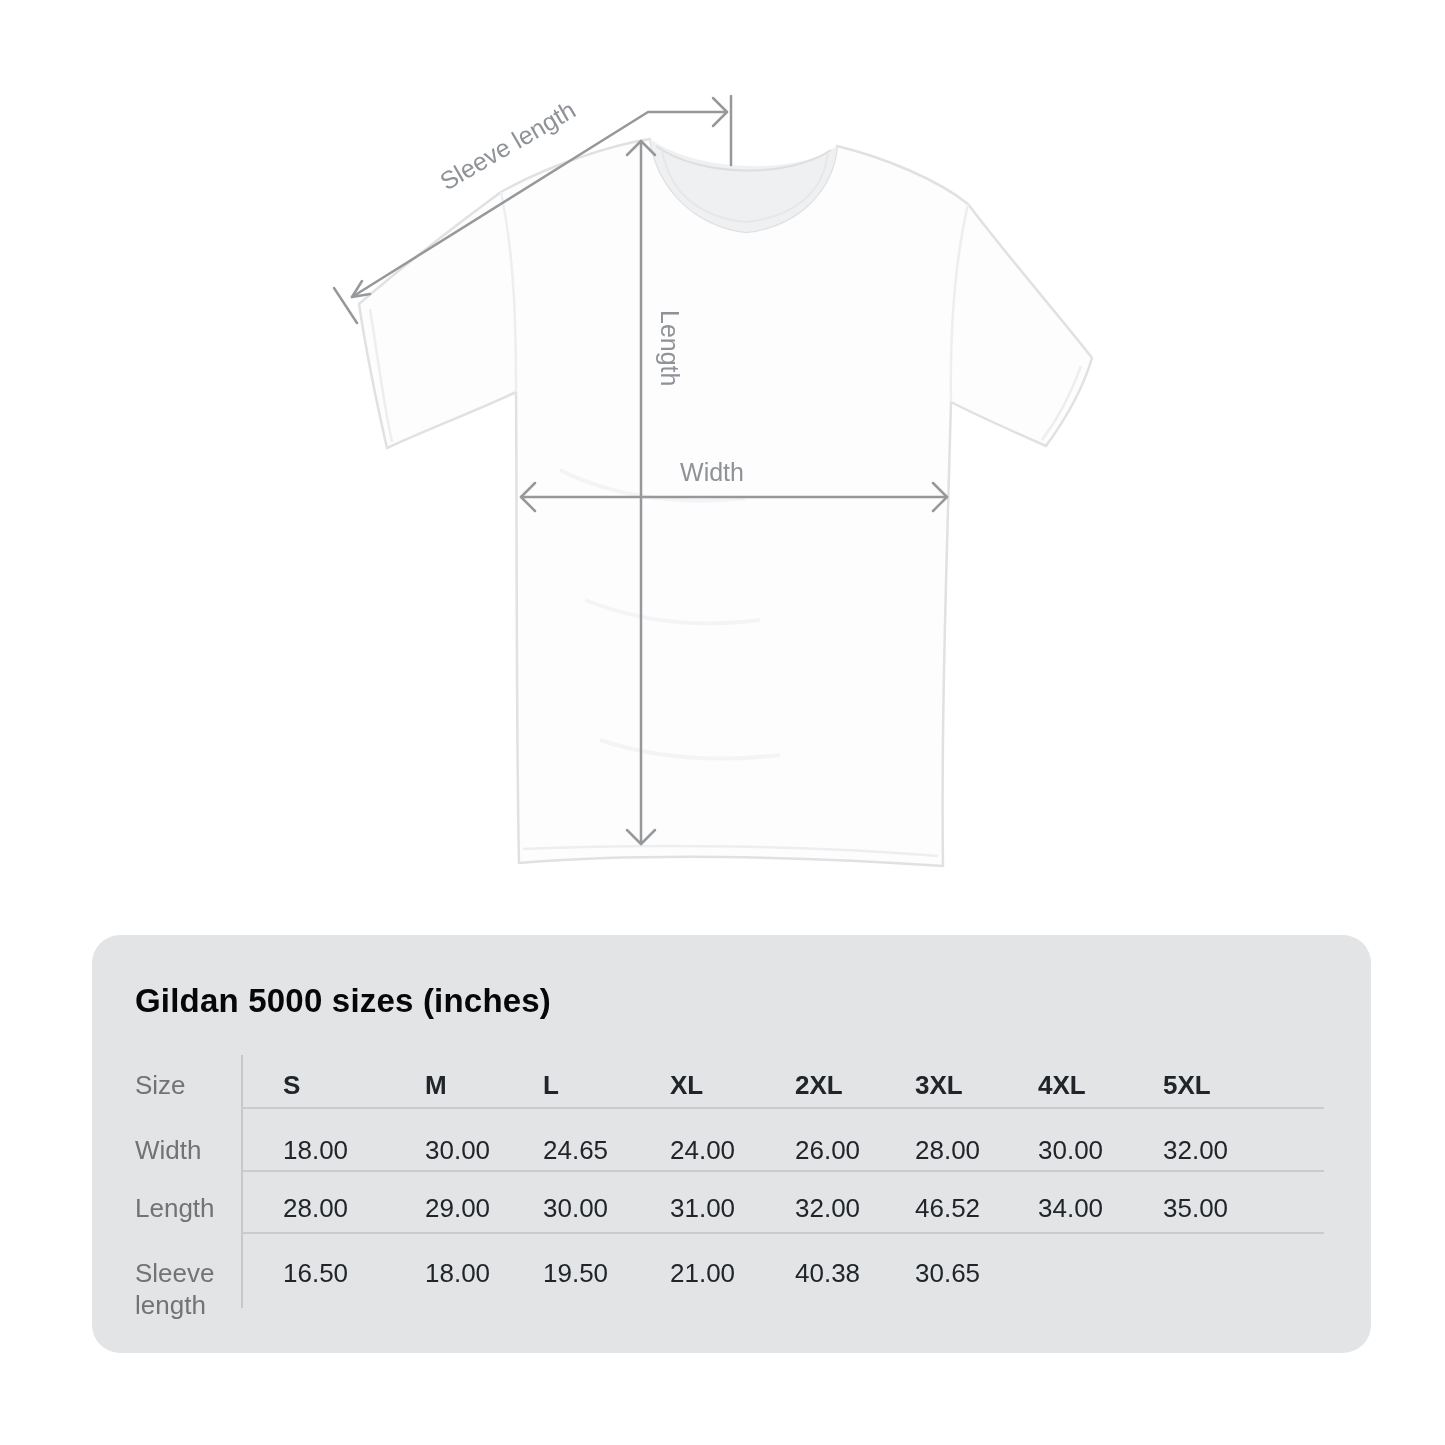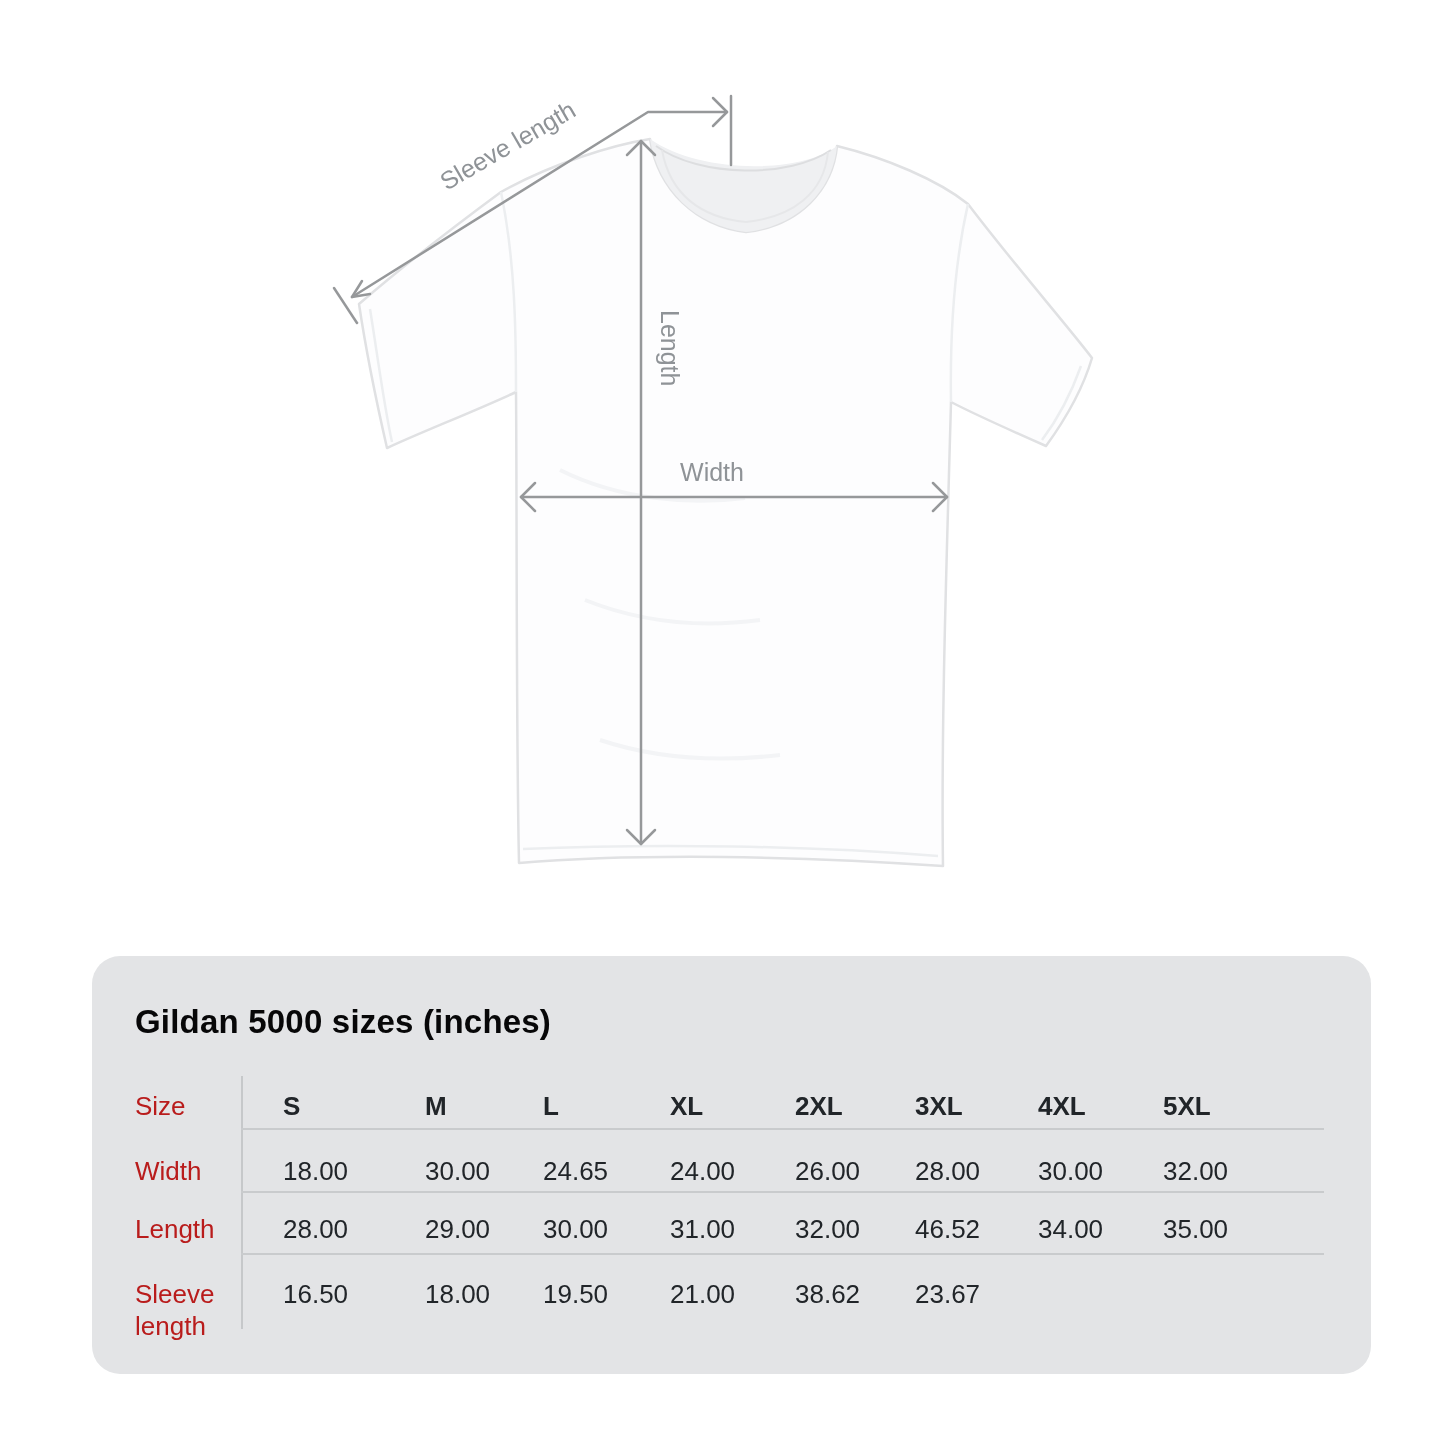--- a/index.html
+++ b/index.html
@@ -7,38 +7,38 @@
     width:1445px;height:1445px;
     background:#ffffff;
     font-family:"Liberation Sans", sans-serif;
     position:relative;
     overflow:hidden;
   }
   
   .diagram-wrap{position:absolute;left:0;top:0;width:1445px;height:945px;}
   
   .size-panel{
-    position:absolute;left:92px;top:956px;width:1279px;height:418px;
+    position:absolute;left:92px;top:935px;width:1279px;height:418px;
     background:#e3e4e6;border-radius:28px;
   }
   .panel-title{
     position:absolute;left:43px;top:47px;
     font-size:33px;font-weight:700;color:#070708;letter-spacing:0.2px;
   }
   .v-divider{
     position:absolute;left:149px;top:120px;width:2px;height:253px;background:#c6c8ca;
   }
   .h-line{position:absolute;left:149px;width:1083px;height:2px;background:#c9cbcd;}
   .h-line.l1{top:172px}.h-line.l2{top:235px}.h-line.l3{top:297px}
   .trow{
     position:absolute;left:43px;display:grid;
     grid-template-columns:106px 142px 118px 127px 125px 120px 123px 125px 140px;
     font-size:26px;line-height:32px;color:#212529;
   }
-  .trow .lbl{color:#b91c1c;padding-right:22px;}
+  .trow .lbl{color:#737373;padding-right:22px;}
   .trow .cell{padding-left:42px;white-space:nowrap;}
   .trow-header{top:134px;font-weight:600;}
   .trow-header .lbl{font-weight:400;}
   .trow-width{top:199px}
   .trow-length{top:257px}
   .trow-sleeve{top:322px}
 </style>
 </head>
 <body>
 
@@ -154,16 +154,16 @@
     <div class="cell">34.00</div>
     <div class="cell">35.00</div>
   </div>
 
   <div class="trow trow-sleeve">
     <div class="lbl">Sleeve length</div>
     <div class="cell">16.50</div>
     <div class="cell">18.00</div>
     <div class="cell">19.50</div>
     <div class="cell">21.00</div>
-    <div class="cell">38.62</div>
-    <div class="cell">23.67</div>
+    <div class="cell">40.38</div>
+    <div class="cell">30.65</div>
   </div>
 </div>
 
 </body></html>

